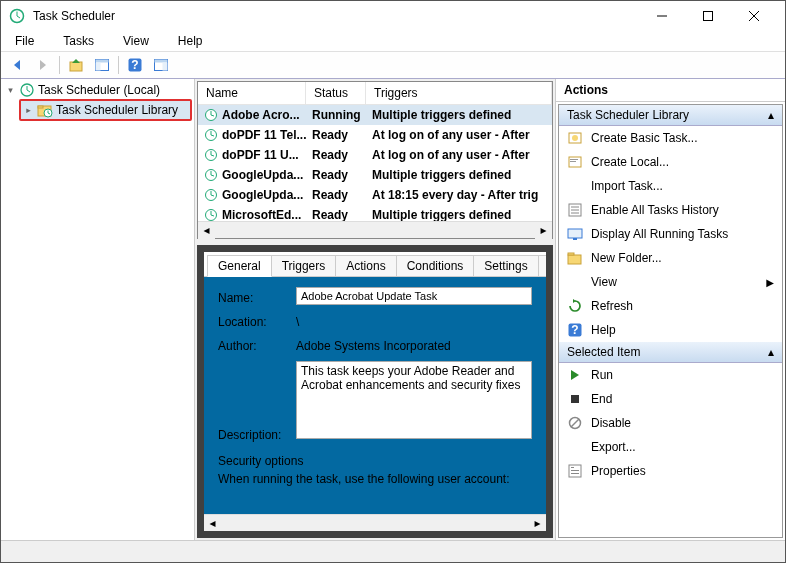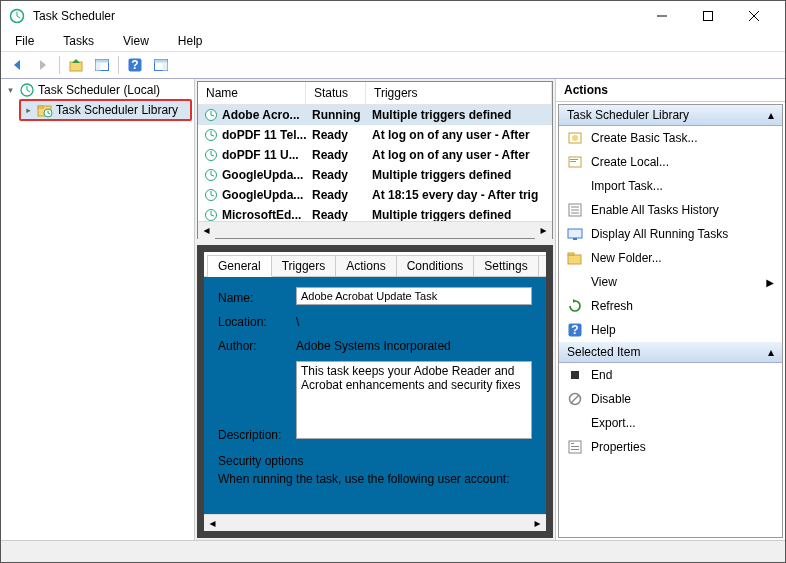--- a/index.html
+++ b/index.html
@@ -389,20 +389,28 @@
           <span>Help</span>
         </div>
 
       <div class="action-section-title">
         <span>Selected Item</span>
         <span>▴</span>
       </div>
       <div class="action-item">
           <span class="action-icon">
             <svg width="16" height="16">
+              <path d="M4 3 L12 8 L4 13 Z" fill="#2a8a2a"></path>
+            </svg>
+          </span>
+          <span>Run</span>
+        </div>
+      <div class="action-item">
+          <span class="action-icon">
+            <svg width="16" height="16">
               <rect x="4" y="4" width="8" height="8" fill="#333"></rect>
             </svg>
           </span>
           <span>End</span>
         </div>
       <div class="action-item">
           <span class="action-icon">
             <svg width="16" height="16">
               <circle cx="8" cy="8" r="5.5" fill="none" stroke="#888" stroke-width="1.5"></circle>
               <line x1="4" y1="12" x2="12" y2="4" stroke="#888" stroke-width="1.5"></line>

